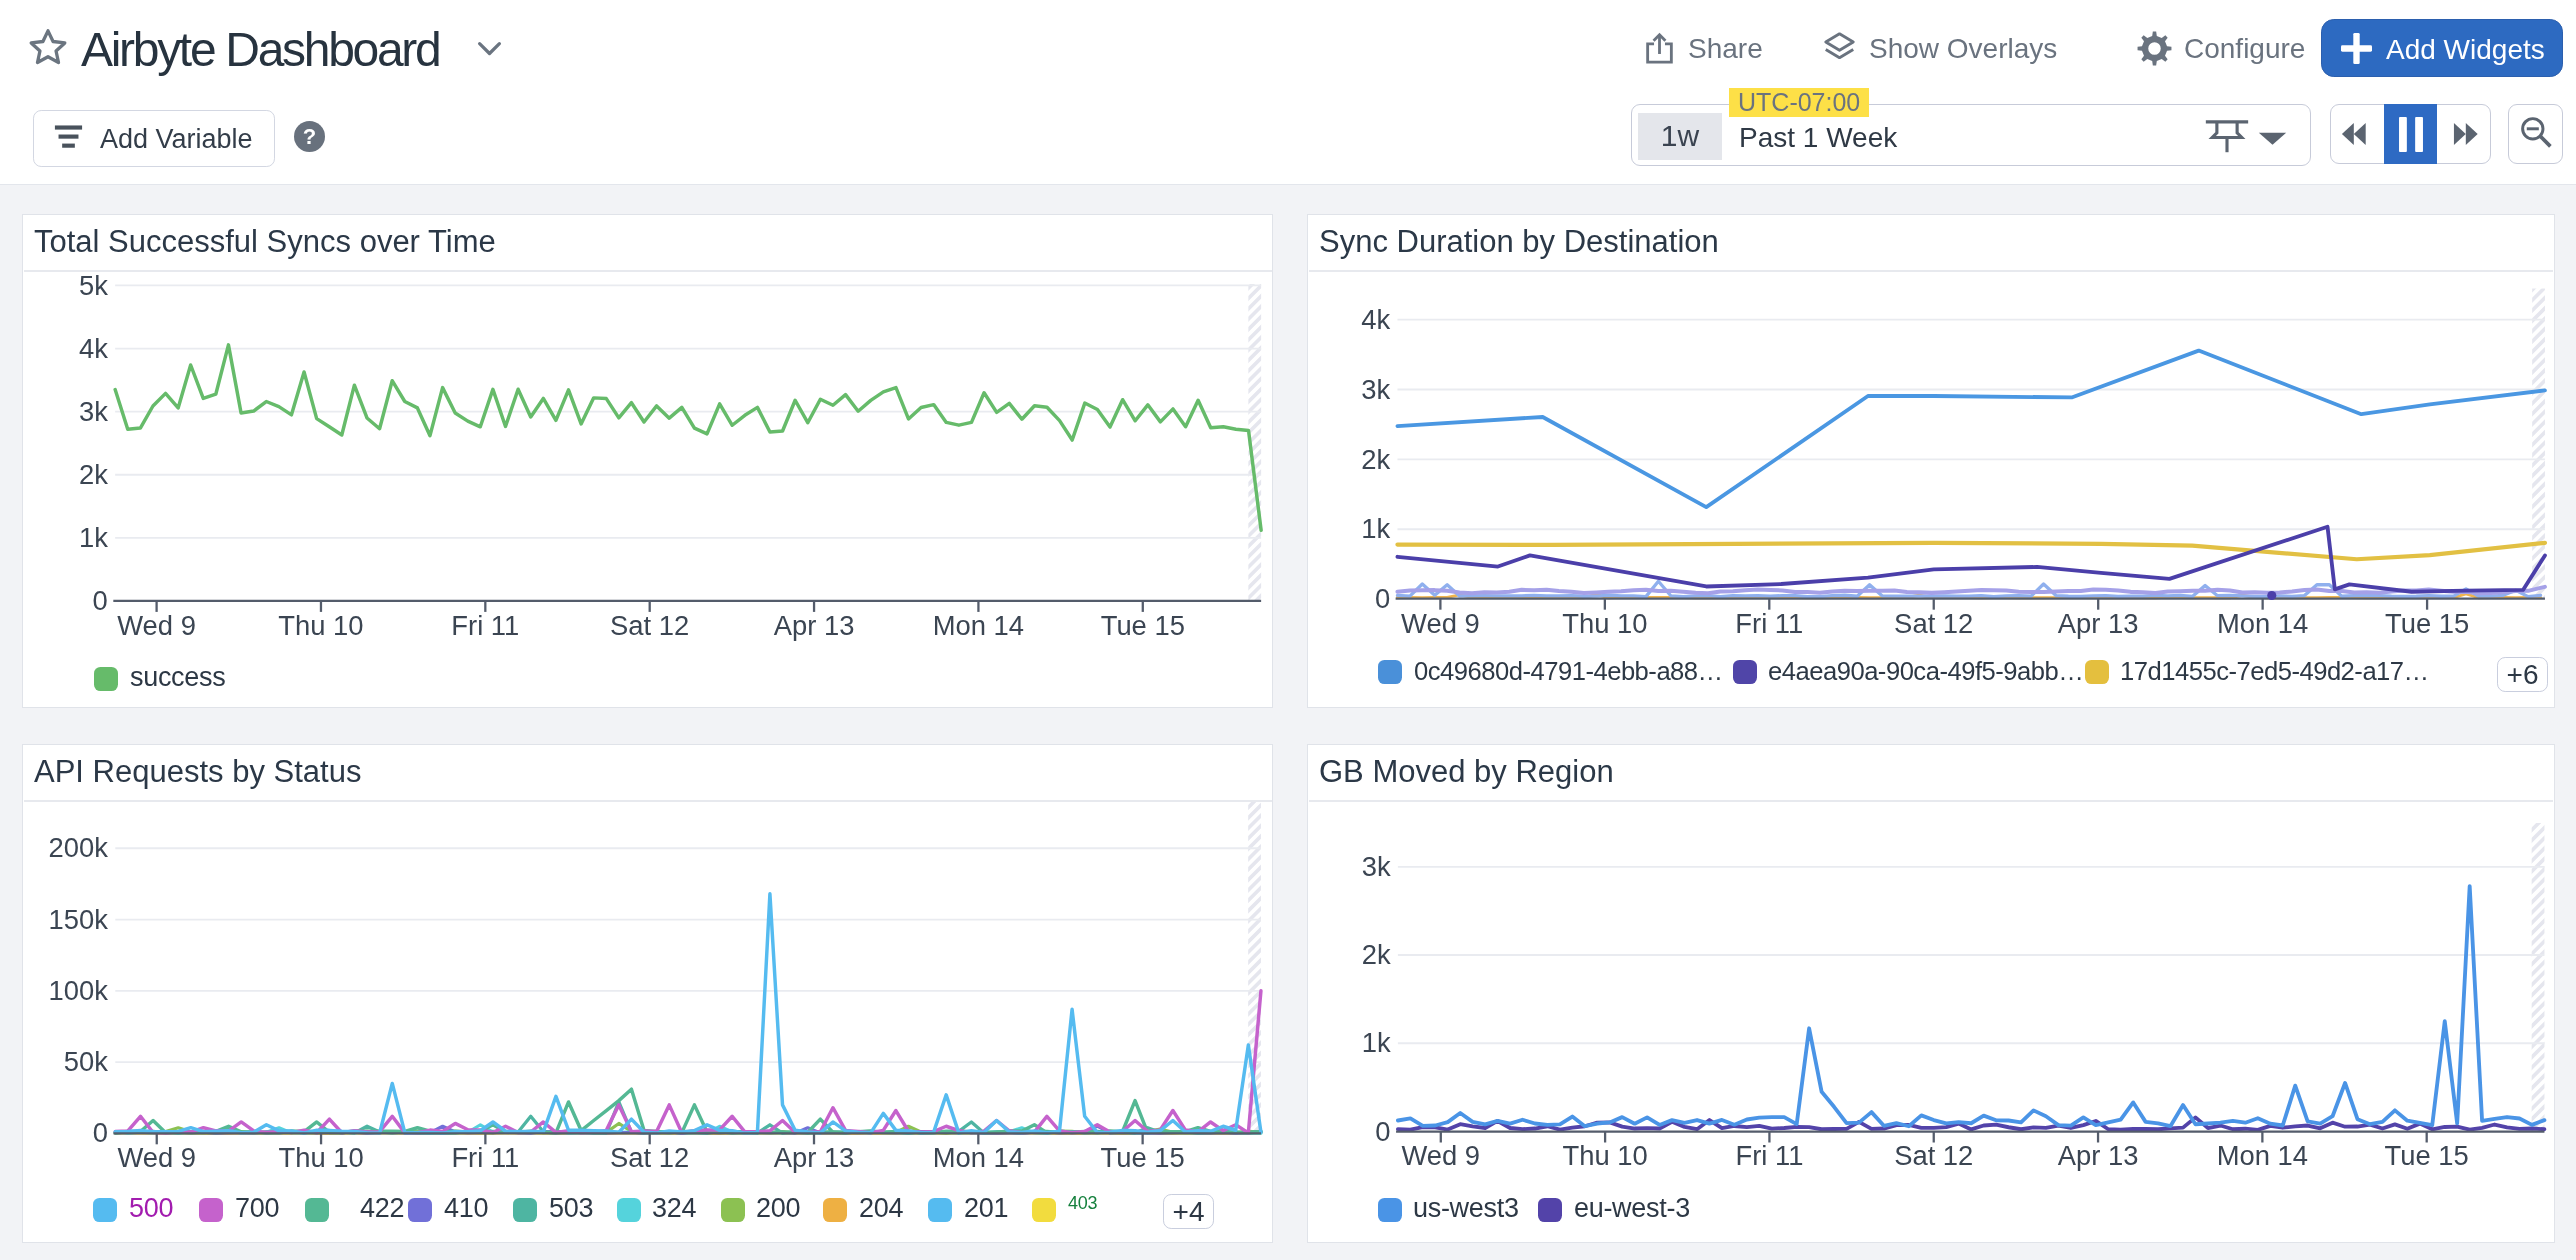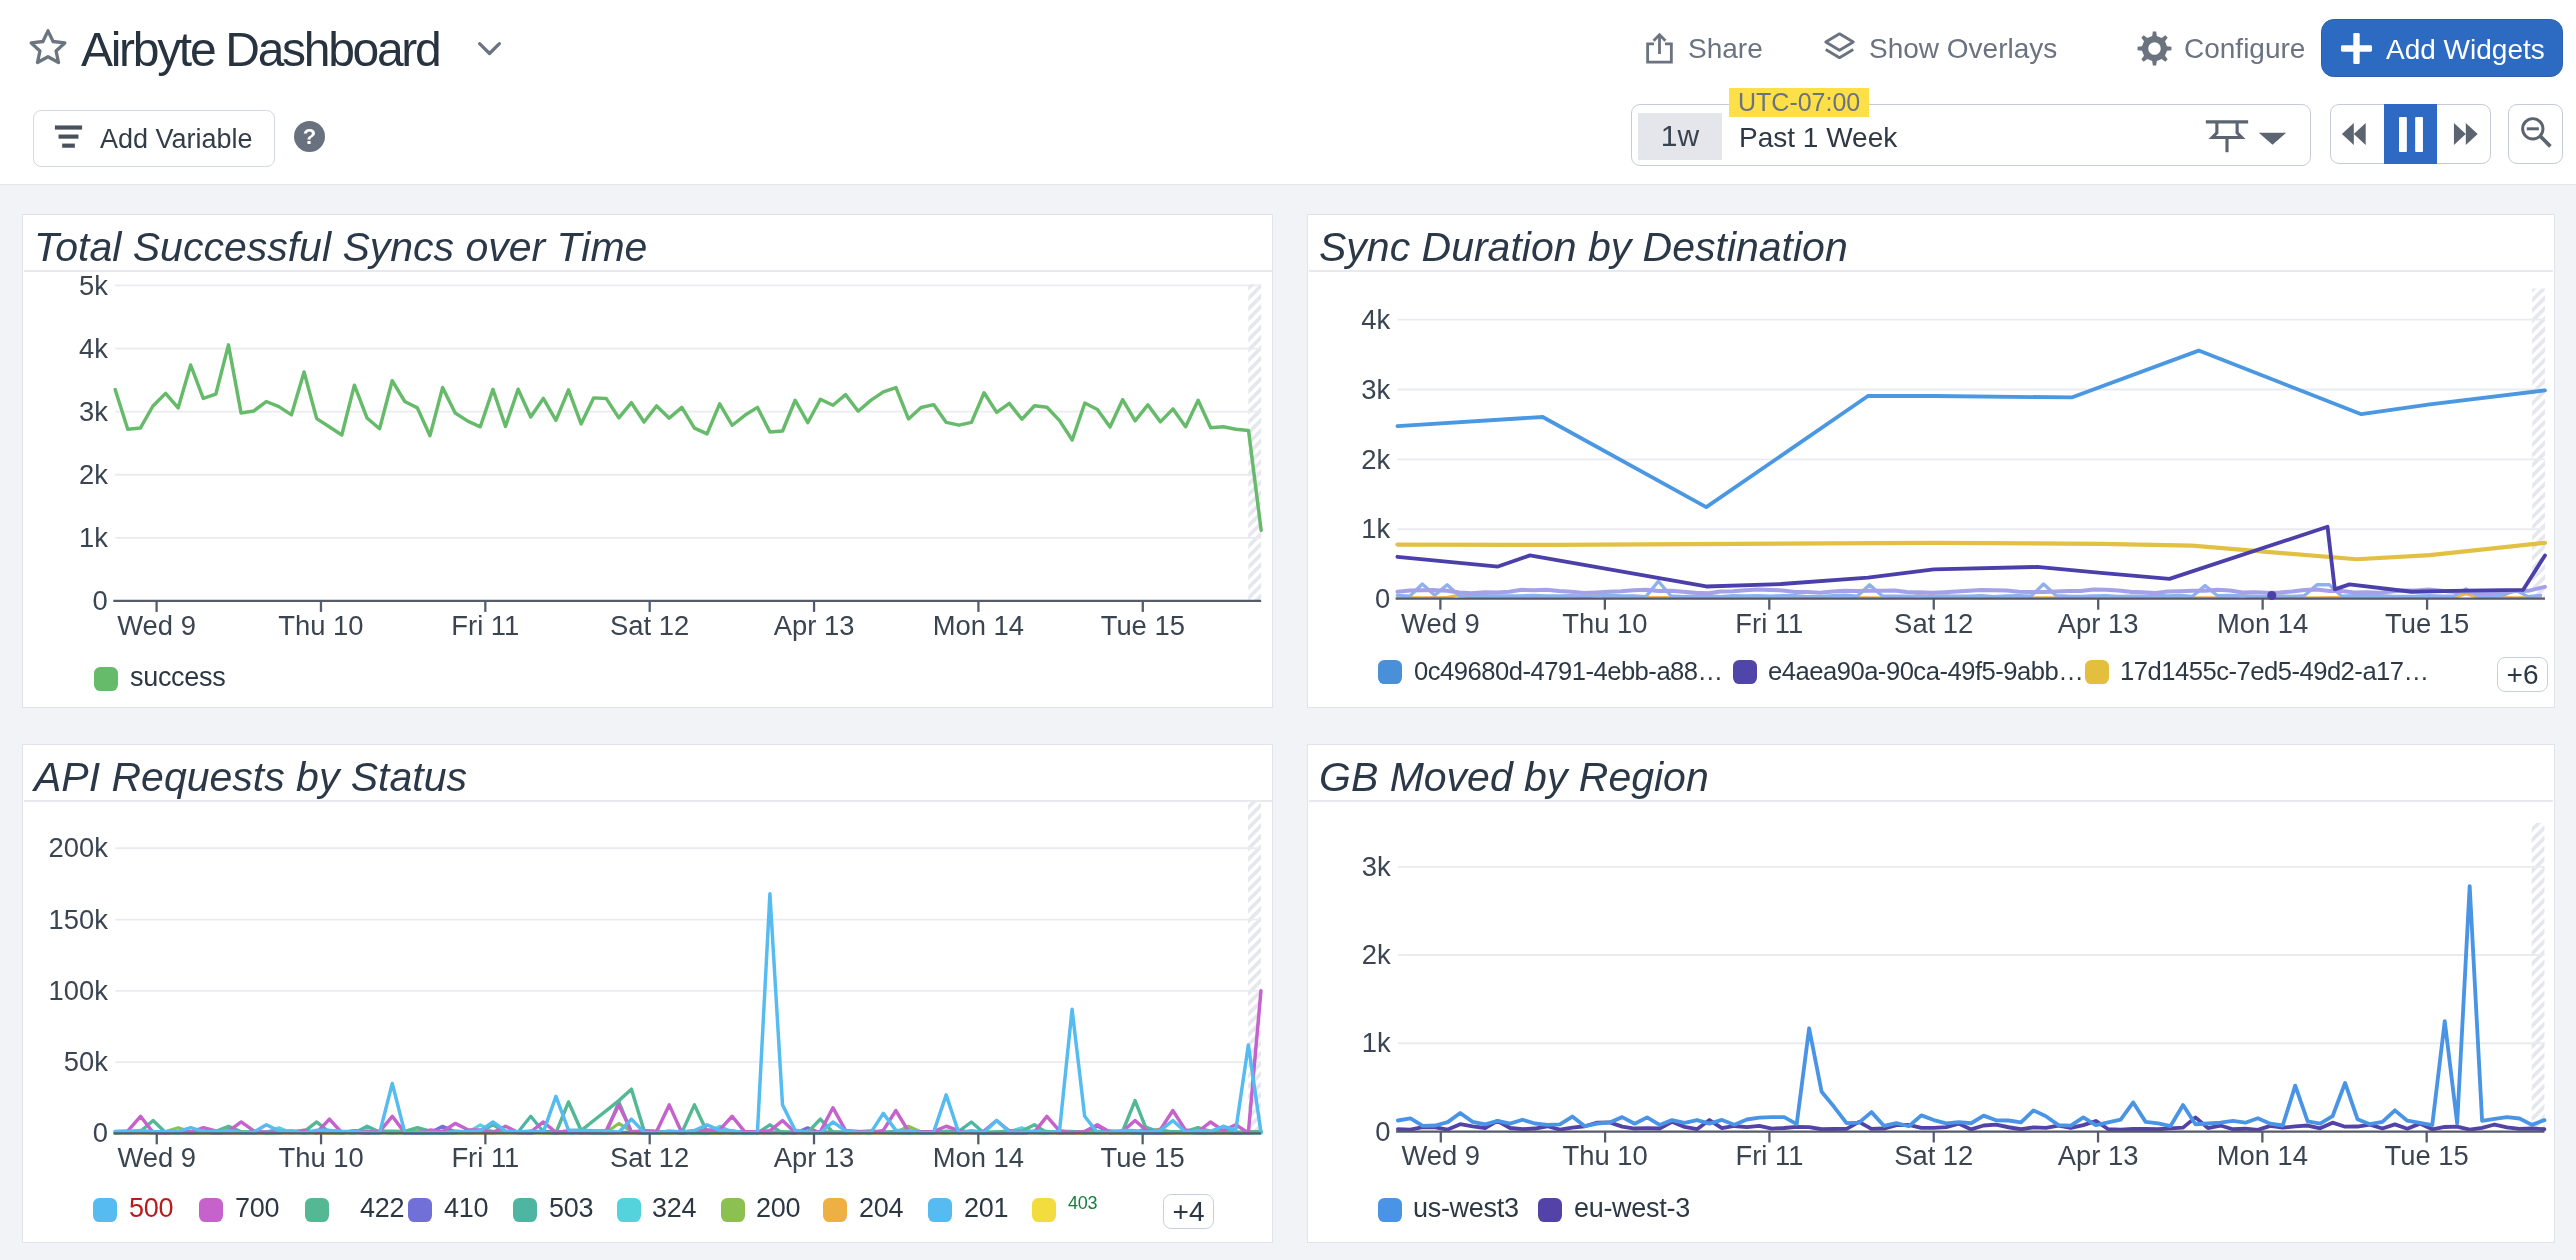--- a/index.html
+++ b/index.html
@@ -1,17 +1,17 @@
 <!DOCTYPE html>
 <html style="font-size:14.6px"><head><meta charset="utf-8"><style>
 * { margin:0; padding:0; box-sizing:border-box; }
 html,body { width:2576px; height:1261px; background:#f2f3f6; font-family:"Liberation Sans",sans-serif; overflow:hidden; }
 .hdr { position:absolute; left:0; top:0; width:2576px; height:185px; background:#fff; border-bottom:1.8px solid #e3e6ec; }
 .card { position:absolute; background:#fff; border:1.8px solid #e0e3e9; }
-.ctitle { position:absolute; font-size:41px; color:#2b3847;font-style:italic; }
+.ctitle { position:absolute; font-size:31px; color:#2b3847; }
 .csep { position:absolute; height:1.8px; background:#e7e9ee; }
 </style></head>
 <body>
 <div class="hdr"></div>
 <svg width="42" height="42" viewBox="0 0 24 24" style="position:absolute;left:27px;top:26.5px">
     <path d="M12 2.2 L14.9 8.3 L21.6 9.1 L16.6 13.7 L18 20.3 L12 17 L6 20.3 L7.4 13.7 L2.4 9.1 L9.1 8.3 Z" fill="none" stroke="#6b7580" stroke-width="1.9" stroke-linejoin="round"></path>
   </svg>
 <div style="position:absolute;left:81px;top:22px;font-size:48px;letter-spacing:-2.3px;color:#27333f">Airbyte Dashboard</div>
 <svg width="27" height="18" viewBox="0 0 30 20" style="position:absolute;left:476px;top:40px">
     <path d="M4 4 L15 15 L26 4" fill="none" stroke="#6a7480" stroke-width="3.6" stroke-linecap="round" stroke-linejoin="round"></path>
@@ -268,21 +268,21 @@
 <div style="position:absolute;left:94px;top:667px;width:24px;height:24px;border-radius:6.4px;background:#66bb6a"></div>
 <div style="position:absolute;left:130px;top:662px;font-size:27px;letter-spacing:-0.3px;color:#2d3845;white-space:nowrap">success</div>
 <div style="position:absolute;left:1378px;top:660px;width:24px;height:24px;border-radius:6.4px;background:#4a90d9"></div>
 <div style="position:absolute;left:1414px;top:656px;font-size:27px;letter-spacing:-0.3px;color:#2d3845;white-space:nowrap"><span style="font-size:25.6px;letter-spacing:-0.5px">0c49680d-4791-4ebb-a88…</span></div>
 <div style="position:absolute;left:1733px;top:660px;width:24px;height:24px;border-radius:6.4px;background:#5045a8"></div>
 <div style="position:absolute;left:1768px;top:656px;font-size:27px;letter-spacing:-0.3px;color:#2d3845;white-space:nowrap"><span style="font-size:25.6px;letter-spacing:-0.5px">e4aea90a-90ca-49f5-9abb…</span></div>
 <div style="position:absolute;left:2085px;top:660px;width:24px;height:24px;border-radius:6.4px;background:#e4bf3e"></div>
 <div style="position:absolute;left:2120px;top:656px;font-size:27px;letter-spacing:-0.3px;color:#2d3845;white-space:nowrap"><span style="font-size:25.6px;letter-spacing:-0.5px">17d1455c-7ed5-49d2-a17…</span></div>
 <div style="position:absolute;left:2497px;top:657px;width:51px;height:35px;border:1.8px solid #c9cede;border-radius:8.2px;font-size:28px;color:#2d3845;text-align:center;line-height:33px">+6</div>
 <div style="position:absolute;left:93px;top:1198px;width:24px;height:24px;border-radius:6.4px;background:#55bbf0"></div>
-<div style="position:absolute;left:129px;top:1193px;font-size:27px;letter-spacing:-0.3px;color:#b91c1c;white-space:nowrap">500</div>
+<div style="position:absolute;left:129px;top:1193px;font-size:27px;letter-spacing:-0.3px;color:#a21caf;white-space:nowrap">500</div>
 <div style="position:absolute;left:199px;top:1198px;width:24px;height:24px;border-radius:6.4px;background:#c562cc"></div>
 <div style="position:absolute;left:235px;top:1193px;font-size:27px;letter-spacing:-0.3px;color:#2d3845;white-space:nowrap">700</div>
 <div style="position:absolute;left:305px;top:1198px;width:24px;height:24px;border-radius:6.4px;background:#54b894"></div>
 <div style="position:absolute;left:360px;top:1193px;font-size:27px;letter-spacing:-0.3px;color:#2d3845;white-space:nowrap">422</div>
 <div style="position:absolute;left:408px;top:1198px;width:24px;height:24px;border-radius:6.4px;background:#7170d8"></div>
 <div style="position:absolute;left:444px;top:1193px;font-size:27px;letter-spacing:-0.3px;color:#2d3845;white-space:nowrap">410</div>
 <div style="position:absolute;left:513px;top:1198px;width:24px;height:24px;border-radius:6.4px;background:#4eb5a2"></div>
 <div style="position:absolute;left:549px;top:1193px;font-size:27px;letter-spacing:-0.3px;color:#2d3845;white-space:nowrap">503</div>
 <div style="position:absolute;left:617px;top:1198px;width:24px;height:24px;border-radius:6.4px;background:#55d3dc"></div>
 <div style="position:absolute;left:652px;top:1193px;font-size:27px;letter-spacing:-0.3px;color:#2d3845;white-space:nowrap">324</div>

